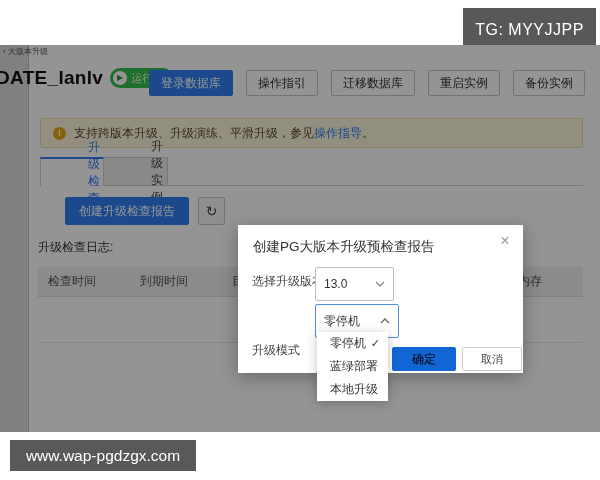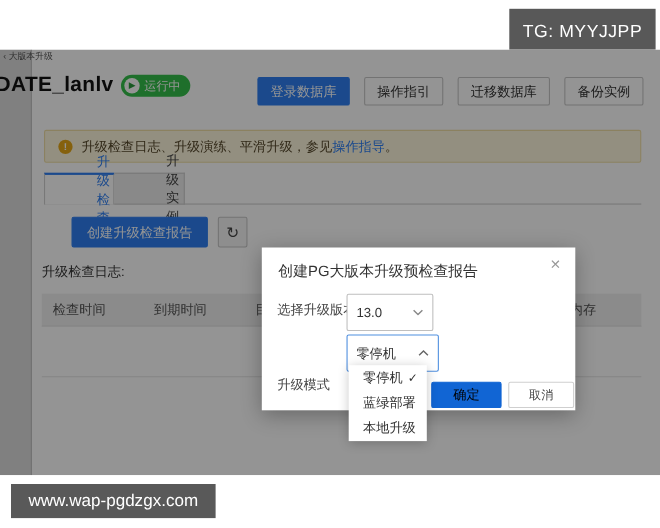--- a/index.html
+++ b/index.html
@@ -172,27 +172,28 @@
     <span class="status-badge">
       <span class="play-icon">▶</span>
       <span>运行中</span>
     </span>
   </div>
 
   <div class="hdr-actions">
     <div class="btn primary">登录数据库</div>
     <div class="btn">操作指引</div>
     <div class="btn">迁移数据库</div>
+    <div class="btn">重启实例</div>
     <div class="btn">备份实例</div>
   </div>
 
   <div class="alert-bar">
     <span class="alert-icon">!</span>
     <span>
-      <span>升级检查日志、升级演练、平滑升级，参见</span><span class="alert-link">操作指导</span><span>。</span>
+      <span>支持跨版本升级、升级演练、平滑升级，参见</span><span class="alert-link">操作指导</span><span>。</span>
     </span>
   </div>
 
   <div class="tabs">
     <div class="tab active">升级检查</div>
     <div class="tab">升级实例</div>
   </div>
 
   <div class="toolbar">
     <div class="btn primary btn-create">创建升级检查报告</div>

